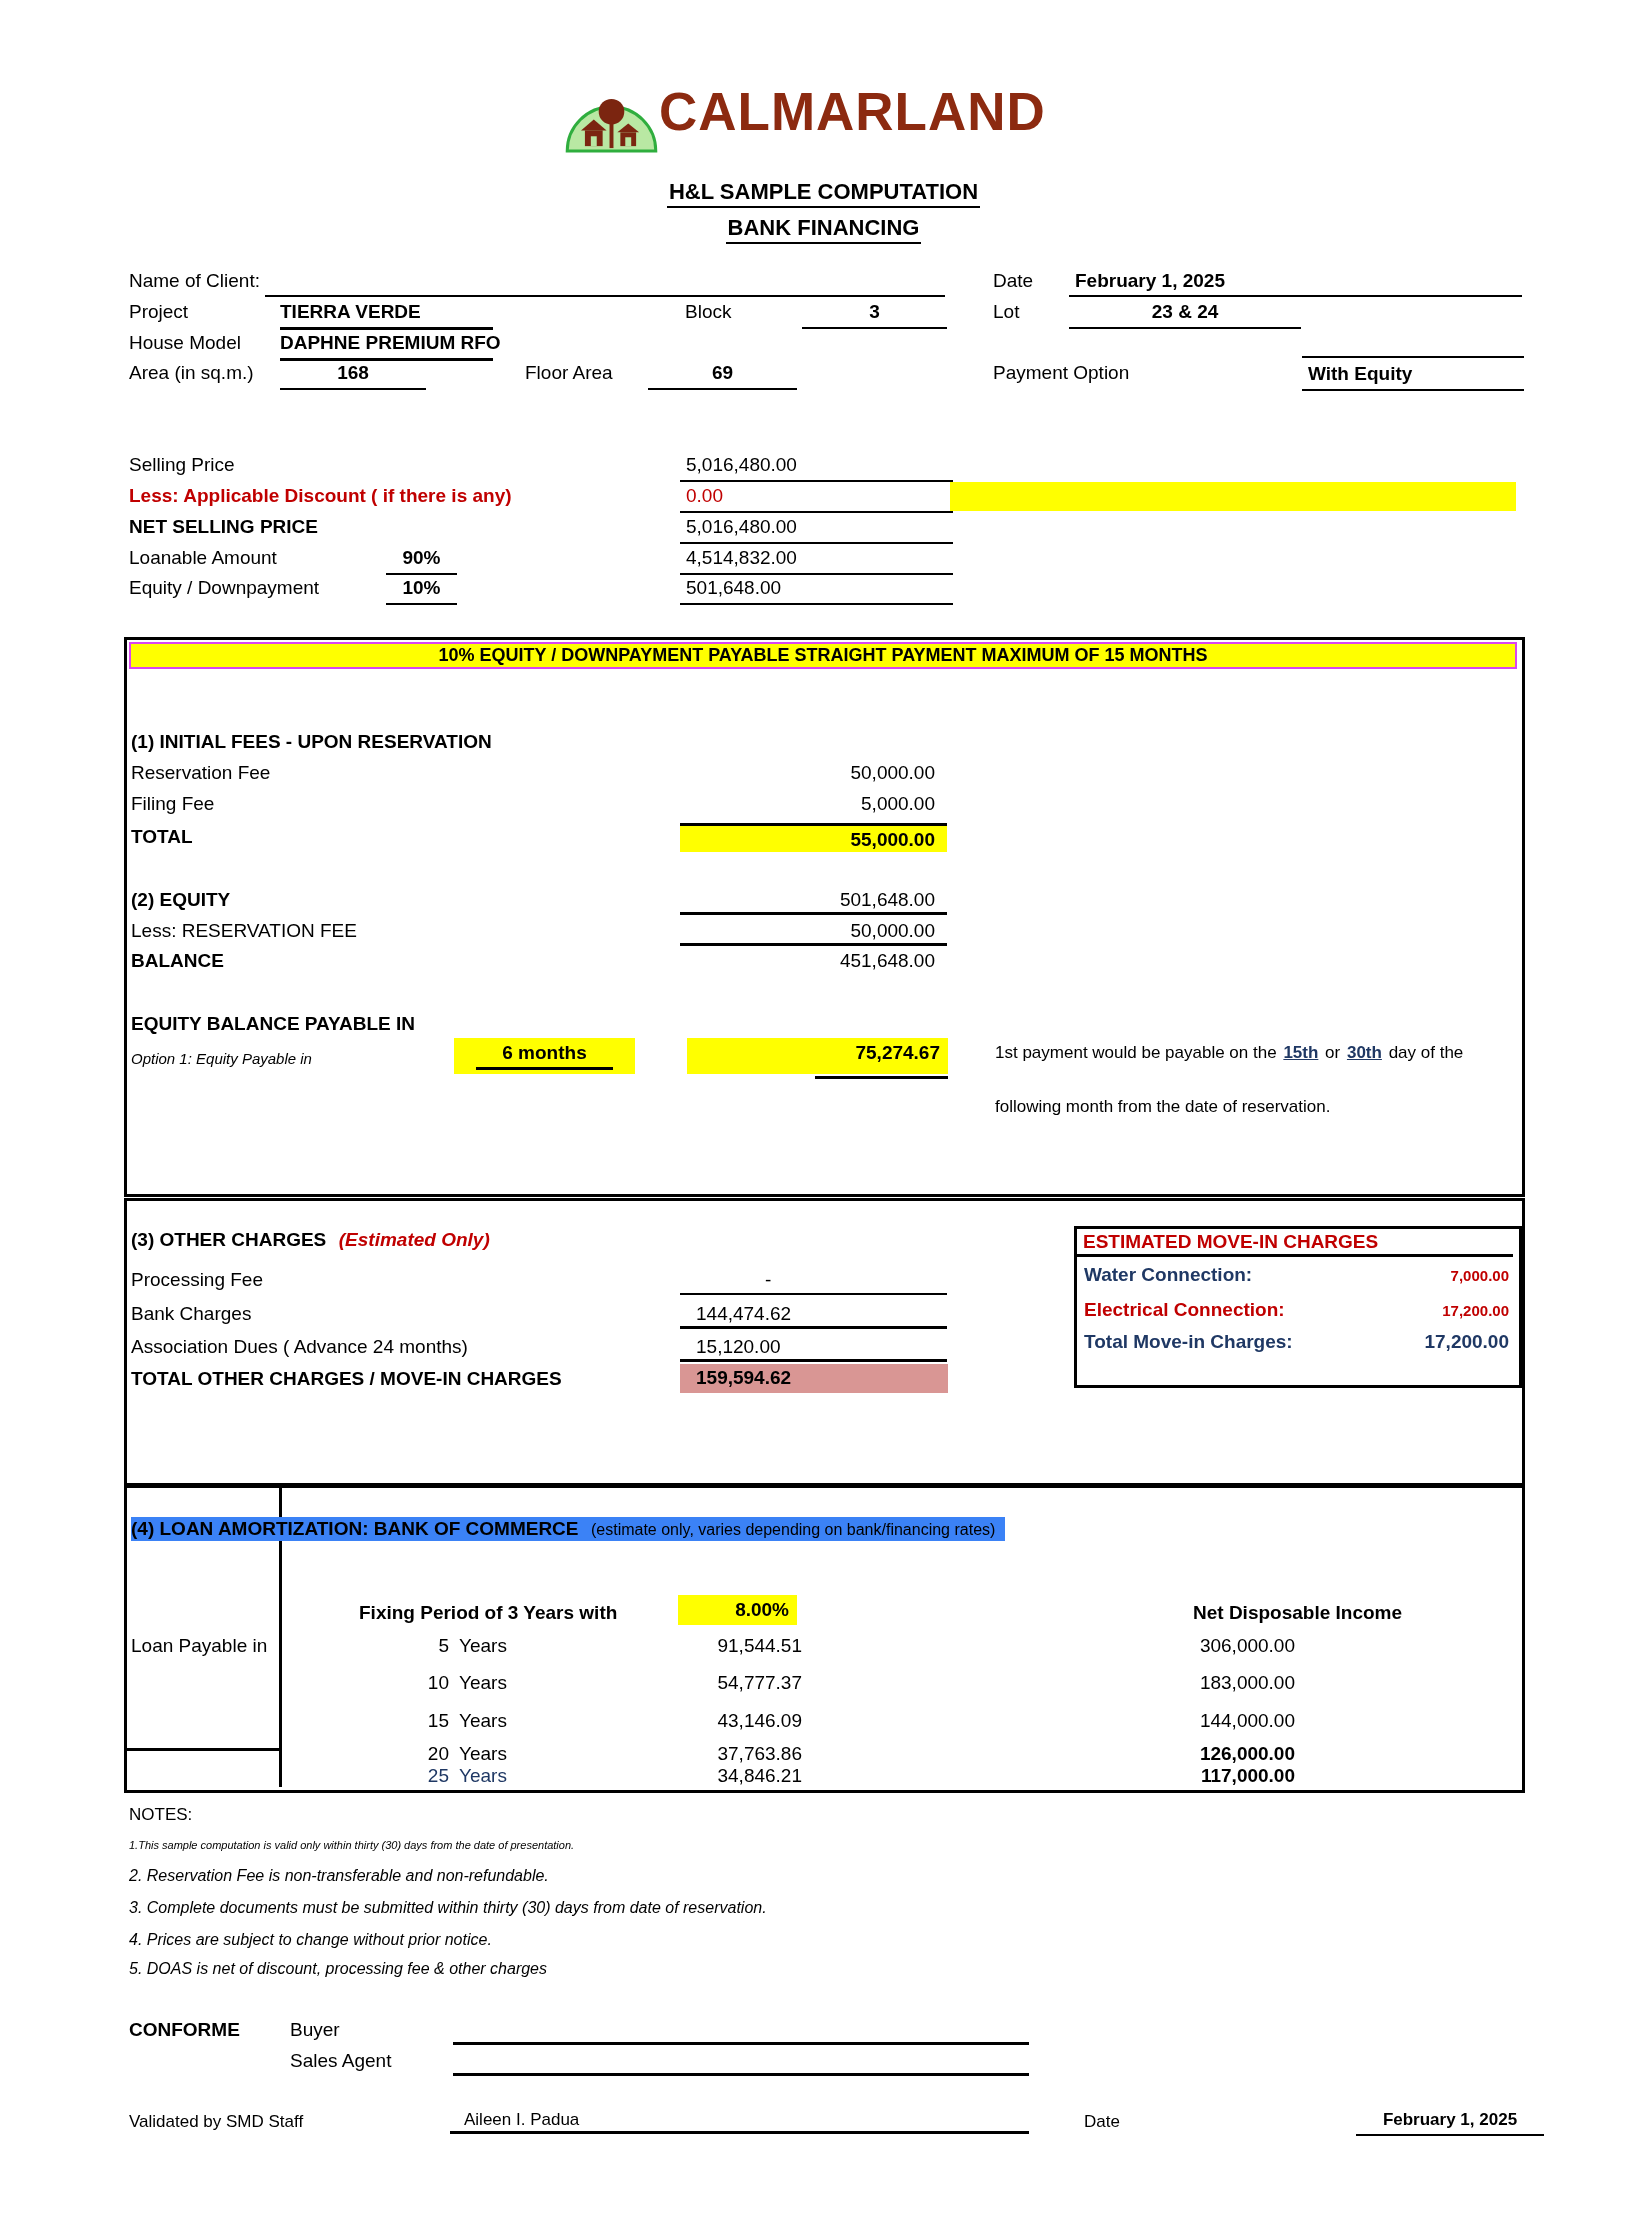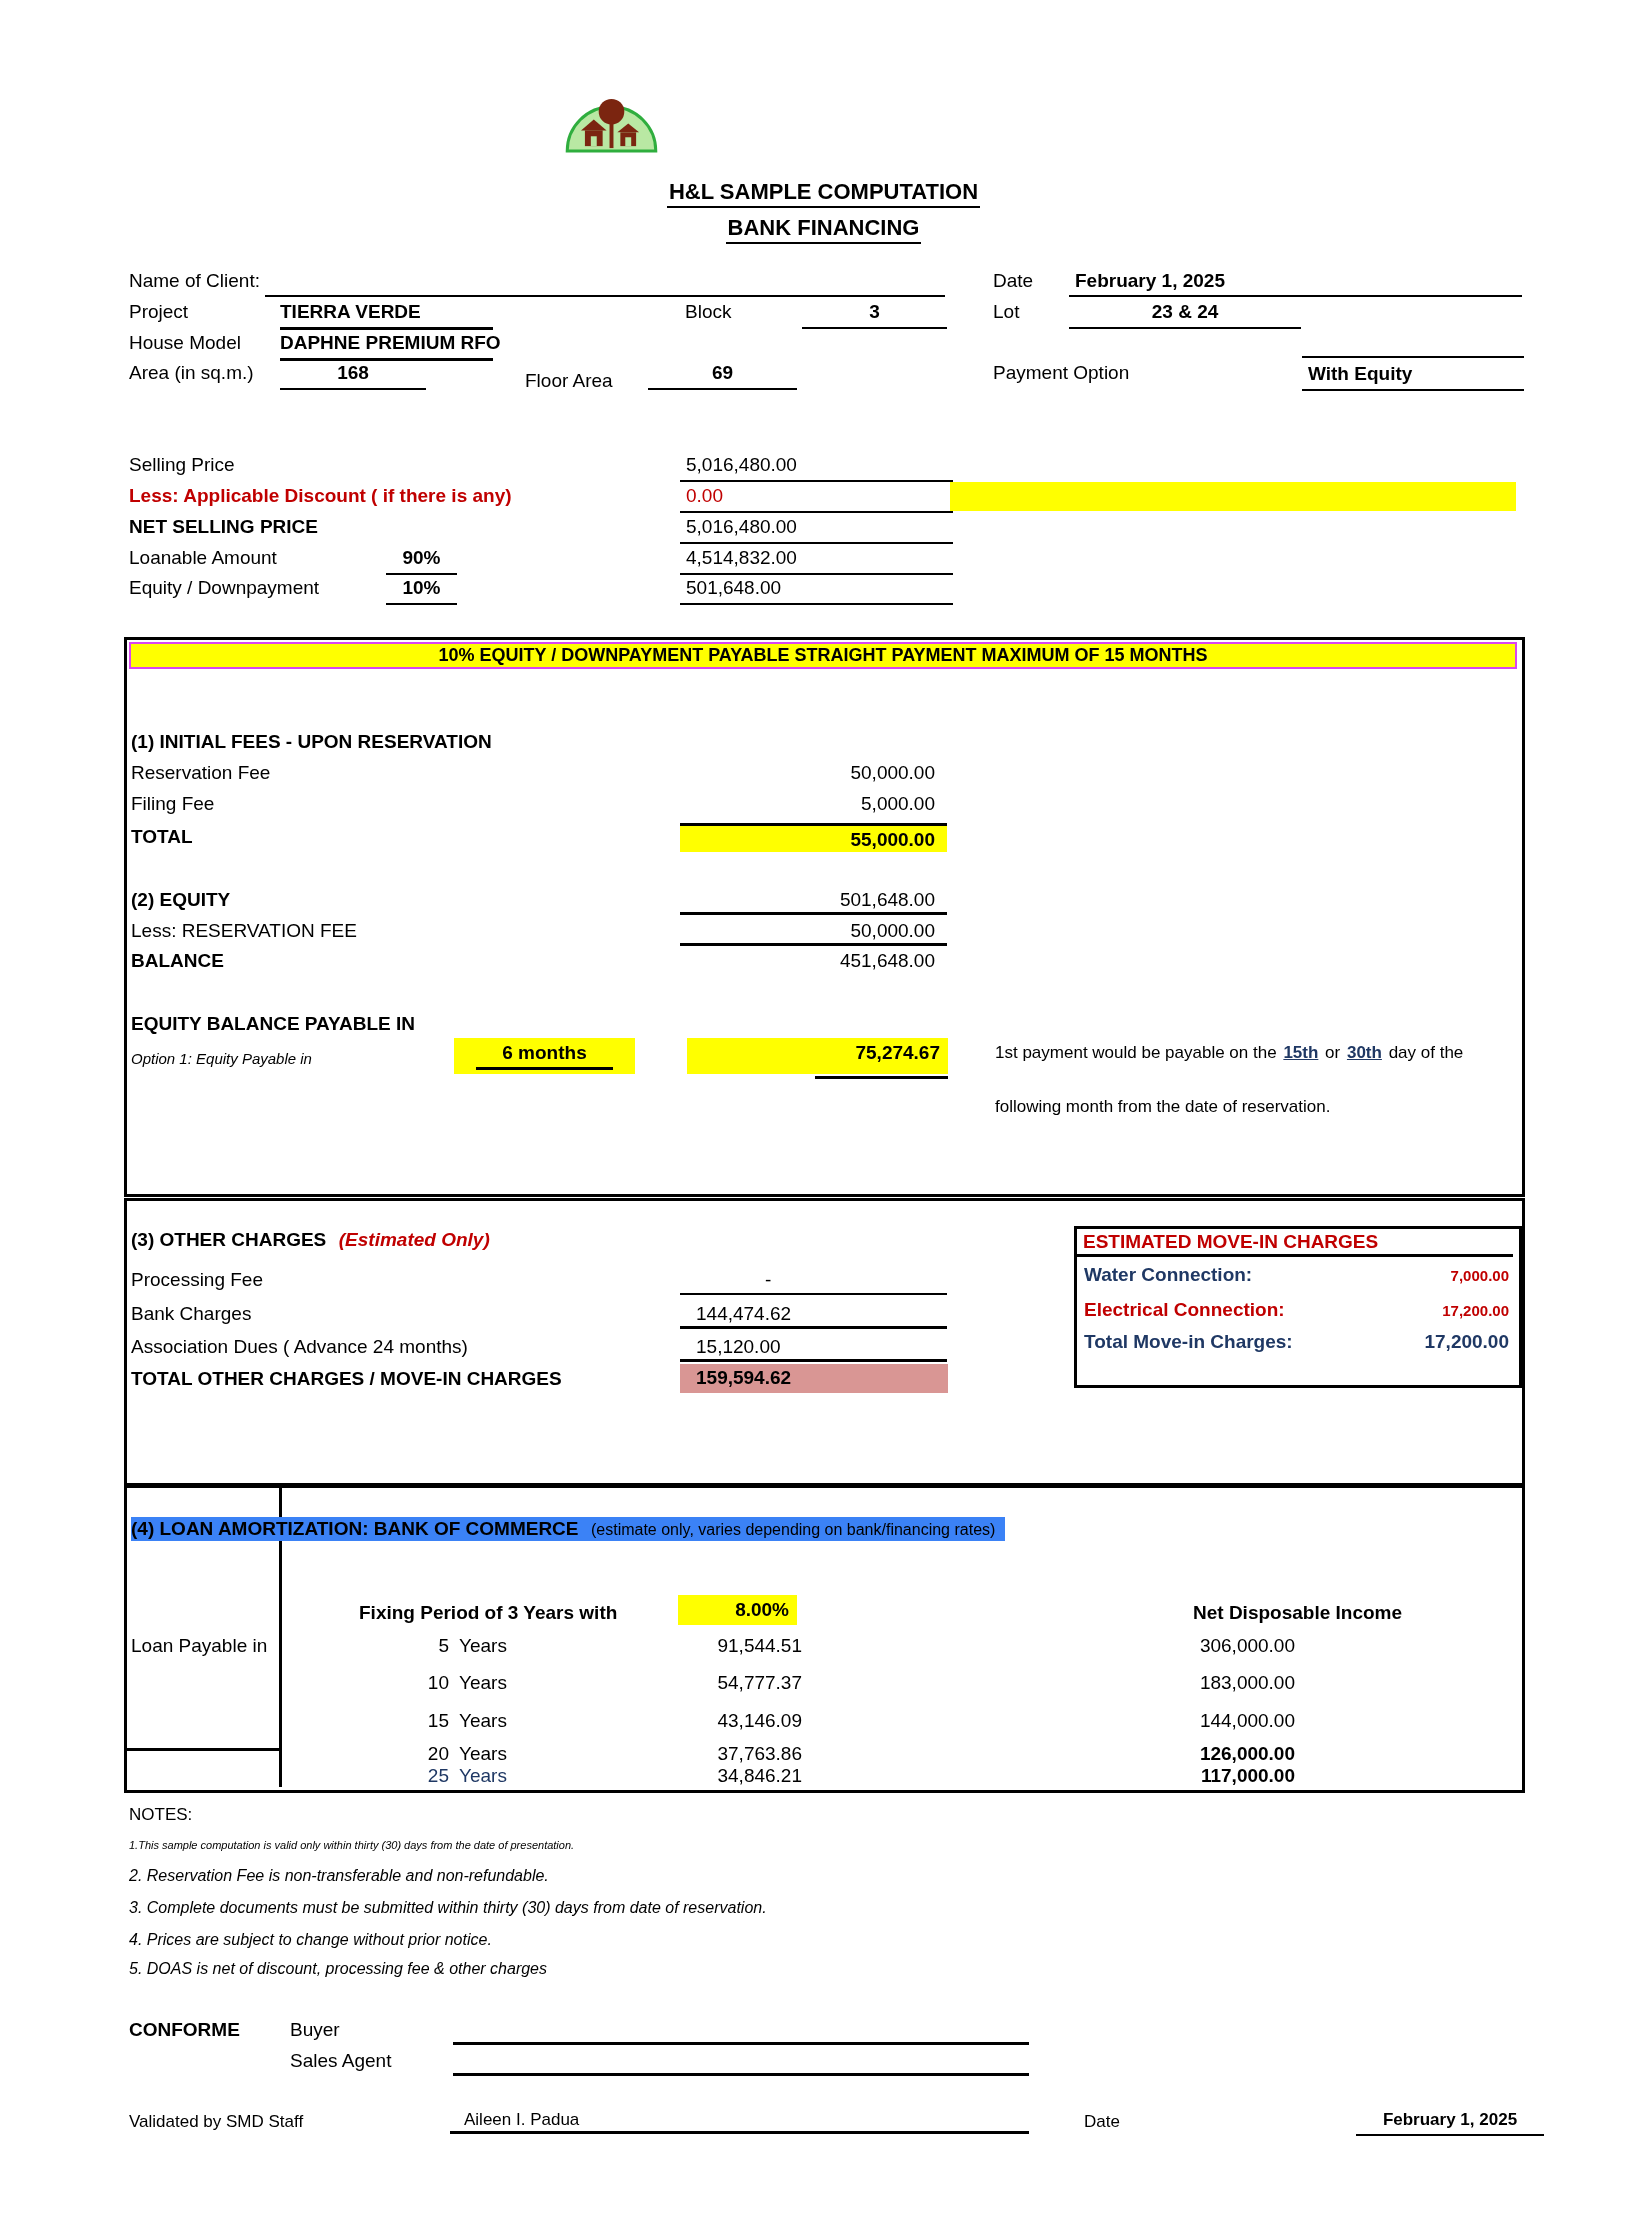--- a/index.html
+++ b/index.html
@@ -43,20 +43,21 @@
       <circle cx="48" cy="21" r="13" fill="#7B2510"></circle>
       <rect x="46" y="30" width="4" height="28" fill="#7B2510"></rect>
       <polygon points="17,40 30,29 43,40" fill="#7B2510"></polygon>
       <rect x="21" y="40" width="18" height="16" fill="#7B2510"></rect>
       <rect x="27" y="46" width="6" height="10" fill="#B9E8A3"></rect>
       <polygon points="54,42 65,33 76,42" fill="#7B2510"></polygon>
       <rect x="57" y="42" width="16" height="14" fill="#7B2510"></rect>
       <rect x="62" y="47" width="6" height="9" fill="#B9E8A3"></rect>
     </svg>
   </span>
+  <span class="abs brand maroon" style="left:659px;top:81px;">CALMARLAND</span>
 
   <div class="abs xl b center" style="left:0;top:178px;width:1647px;">
     <span class="titleu">H&amp;L SAMPLE COMPUTATION</span>
   </div>
   <div class="abs xl b center" style="left:0;top:214px;width:1647px;">
     <span class="titleu">BANK FINANCING</span>
   </div>
 
   <span class="abs t" style="left:129px;top:269px;">Name of Client:</span>
   <span class="abs u2" style="left:265px;top:269px;width:680px;height:26px;"></span>
@@ -68,21 +69,21 @@
   <span class="abs t" style="left:685px;top:300px;">Block</span>
   <span class="abs t b u2 center" style="left:802px;top:300px;width:145px;height:27px;">3</span>
   <span class="abs t" style="left:993px;top:300px;">Lot</span>
   <span class="abs t b u2 center" style="left:1069px;top:300px;width:232px;height:27px;">23 &amp; 24</span>
 
   <span class="abs t" style="left:129px;top:331px;">House Model</span>
   <span class="abs t b u3" style="left:280px;top:331px;width:213px;height:27px;">DAPHNE PREMIUM RFO</span>
 
   <span class="abs t" style="left:129px;top:361px;">Area  (in sq.m.)</span>
   <span class="abs t b u2 center" style="left:280px;top:361px;width:146px;height:27px;">168</span>
-  <span class="abs t" style="left:525px;top:361px;margin-top:8px;">Floor Area</span>
+  <span class="abs t" style="left:525px;top:361px;">Floor Area</span>
   <span class="abs t b u2 center" style="left:648px;top:361px;width:149px;height:27px;">69</span>
   <span class="abs t" style="left:993px;top:361px;">Payment Option</span>
   <span class="abs t b u2 topline" style="left:1302px;top:356px;width:216px;height:31px;padding-left:6px;line-height:32px;">With Equity</span>
 
   <span class="abs t" style="left:129px;top:453px;">Selling Price</span>
   <span class="abs t u2" style="left:680px;top:453px;width:267px;height:27px;padding-left:6px;">5,016,480.00</span>
 
   <span class="abs t b red" style="left:129px;top:484px;">Less: Applicable Discount ( if there is any)</span>
   <span class="abs t red u2" style="left:680px;top:484px;width:267px;height:27px;padding-left:6px;">0.00</span>
   <span class="abs yellow" style="left:950px;top:482px;width:566px;height:29px;"></span>

